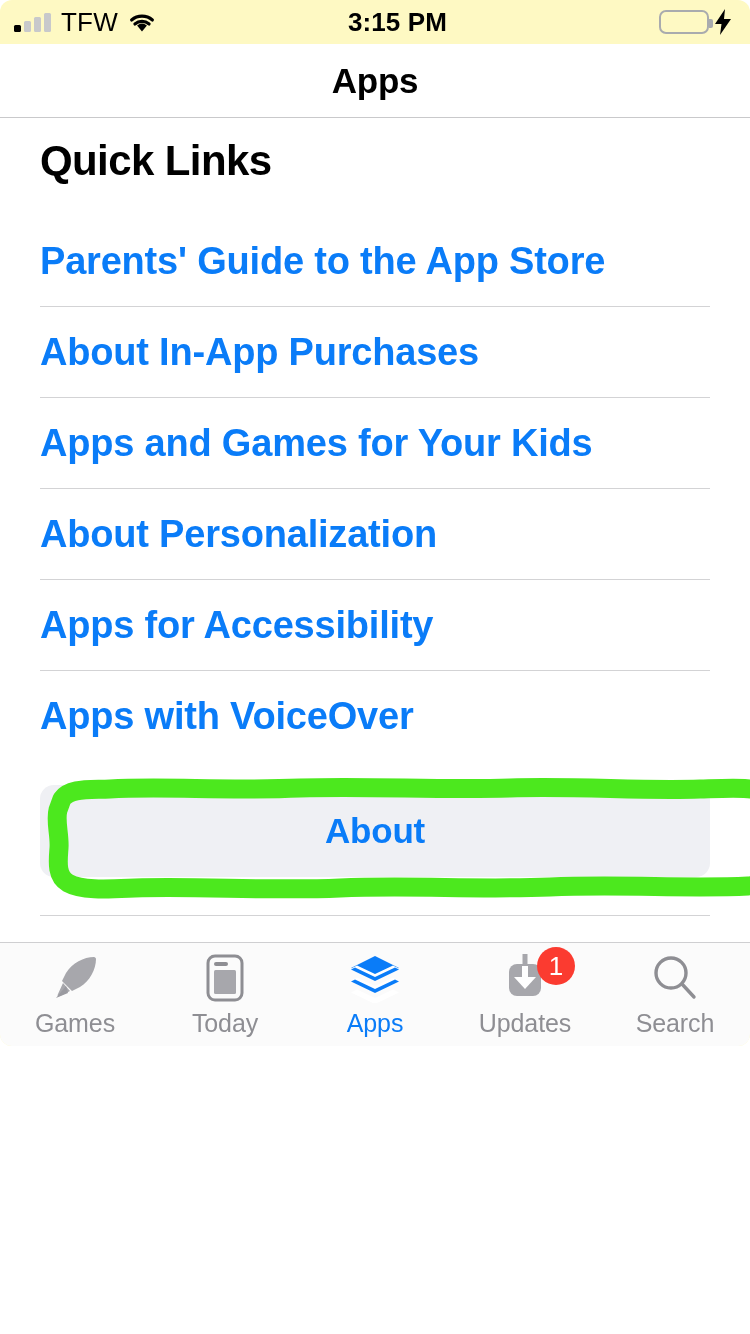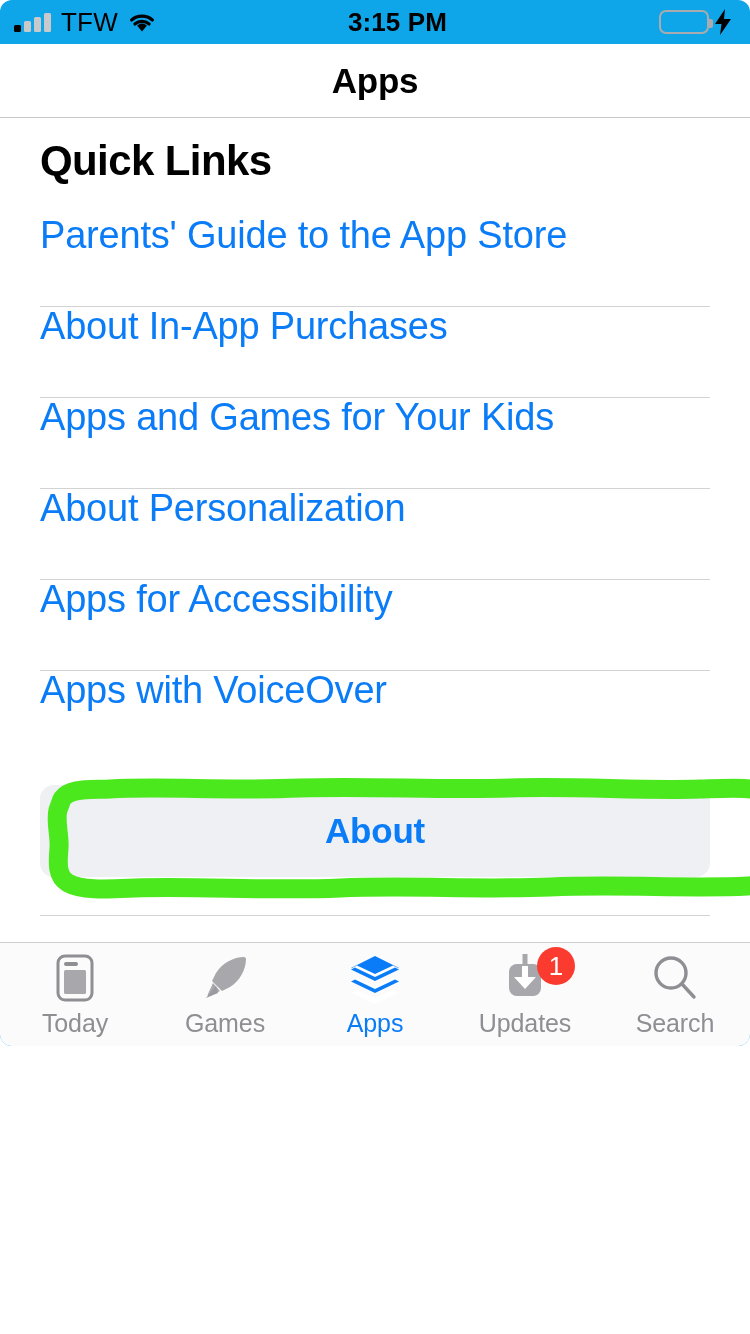--- a/index.html
+++ b/index.html
@@ -11,21 +11,21 @@
     width: 750px;
     height: 1334px;
     overflow: hidden;
     font-family: "Liberation Sans", sans-serif;
     -webkit-font-smoothing: antialiased;
   }
   #screen {
     position: relative;
     width: 750px;
     height: 1046px;
-    background: #0ea5e9;
+    background: #fef9c3;
     overflow: hidden;
     border-radius: 12px;
   }
 
   
   .status-bar {
     position: absolute;
     top: 0; left: 0;
     width: 750px;
     height: 44px;
@@ -143,21 +143,23 @@
     line-height: 1.1;
   }
 
   .links {
     margin-top: 32px;
   }
   .link-row {
     height: 90px;
     margin: 0 40px;
     display: flex;
+    align-items: center;
     border-bottom: 1px solid #d3d3d5;
+    font-weight: bold;
   }
   .link-row:last-child { border-bottom: none; }
   .link-text {
     font-size: 38px;
     color: #0a7cf8;
     letter-spacing: -0.2px;
     line-height: 1;
   }
 
   
@@ -350,39 +352,39 @@
         </svg>
       </div>
     </div>
 
   </div>
 
   <div class="tab-bar">
 
     <div class="tab">
       <span class="tab-icon">
-        <svg width="44" height="50" viewBox="0 0 44 50">
-          <rect x="5" y="3" width="34" height="44" rx="7" fill="none" stroke="#8e8e93" stroke-width="3"></rect>
-          <rect x="11" y="9" width="14" height="4" rx="2" fill="#8e8e93"></rect>
-          <rect x="11" y="17" width="22" height="24" rx="1.5" fill="#a7a7ac"></rect>
-        </svg>
-      </span>
-      <span class="tab-label">Today</span>
-    </div>
-
-    <div class="tab">
-      <span class="tab-icon">
         <svg width="50" height="50" viewBox="0 0 50 50">
           <path d="M44 4 C34 4 22 10 16 20 L12 28 L22 38 L30 34 C40 28 46 16 46 6 C46 5 45 4 44 4 Z
                    M33 17 a4.2 4.2 0 1 0 0.1 0 Z" fill="#a7a7ac"></path>
           <path d="M13 30 L8 41 C7 43 8 44 10 43 L20 38 Z" fill="#a7a7ac"></path>
           <path d="M16 33 L6 45 L18 40 Z" fill="#9a9aa0"></path>
         </svg>
       </span>
       <span class="tab-label">Games</span>
+    </div>
+
+    <div class="tab">
+      <span class="tab-icon">
+        <svg width="44" height="50" viewBox="0 0 44 50">
+          <rect x="5" y="3" width="34" height="44" rx="7" fill="none" stroke="#8e8e93" stroke-width="3"></rect>
+          <rect x="11" y="9" width="14" height="4" rx="2" fill="#8e8e93"></rect>
+          <rect x="11" y="17" width="22" height="24" rx="1.5" fill="#a7a7ac"></rect>
+        </svg>
+      </span>
+      <span class="tab-label">Today</span>
     </div>
 
     <div class="tab active">
       <span class="tab-icon">
         <svg width="52" height="50" viewBox="0 0 52 50">
           <path d="M26 3 L50 15 L26 27 L2 15 Z" fill="#0a7cf8"></path>
           <path d="M26 21 L44 12.5 L50 15.5 L26 27 L2 15.5 L8 12.5 Z" fill="#ffffff"></path>
           <path d="M26 24 L46 14.5 L50 16.5 L26 28 L2 16.5 L6 14.5 Z" fill="#0a7cf8"></path>
           <path d="M26 33 L44 24.5 L50 27.5 L26 39 L2 27.5 L8 24.5 Z" fill="#ffffff"></path>
           <path d="M26 36 L46 26.5 L50 28.5 L26 40 L2 28.5 L6 26.5 Z" fill="#0a7cf8"></path>

